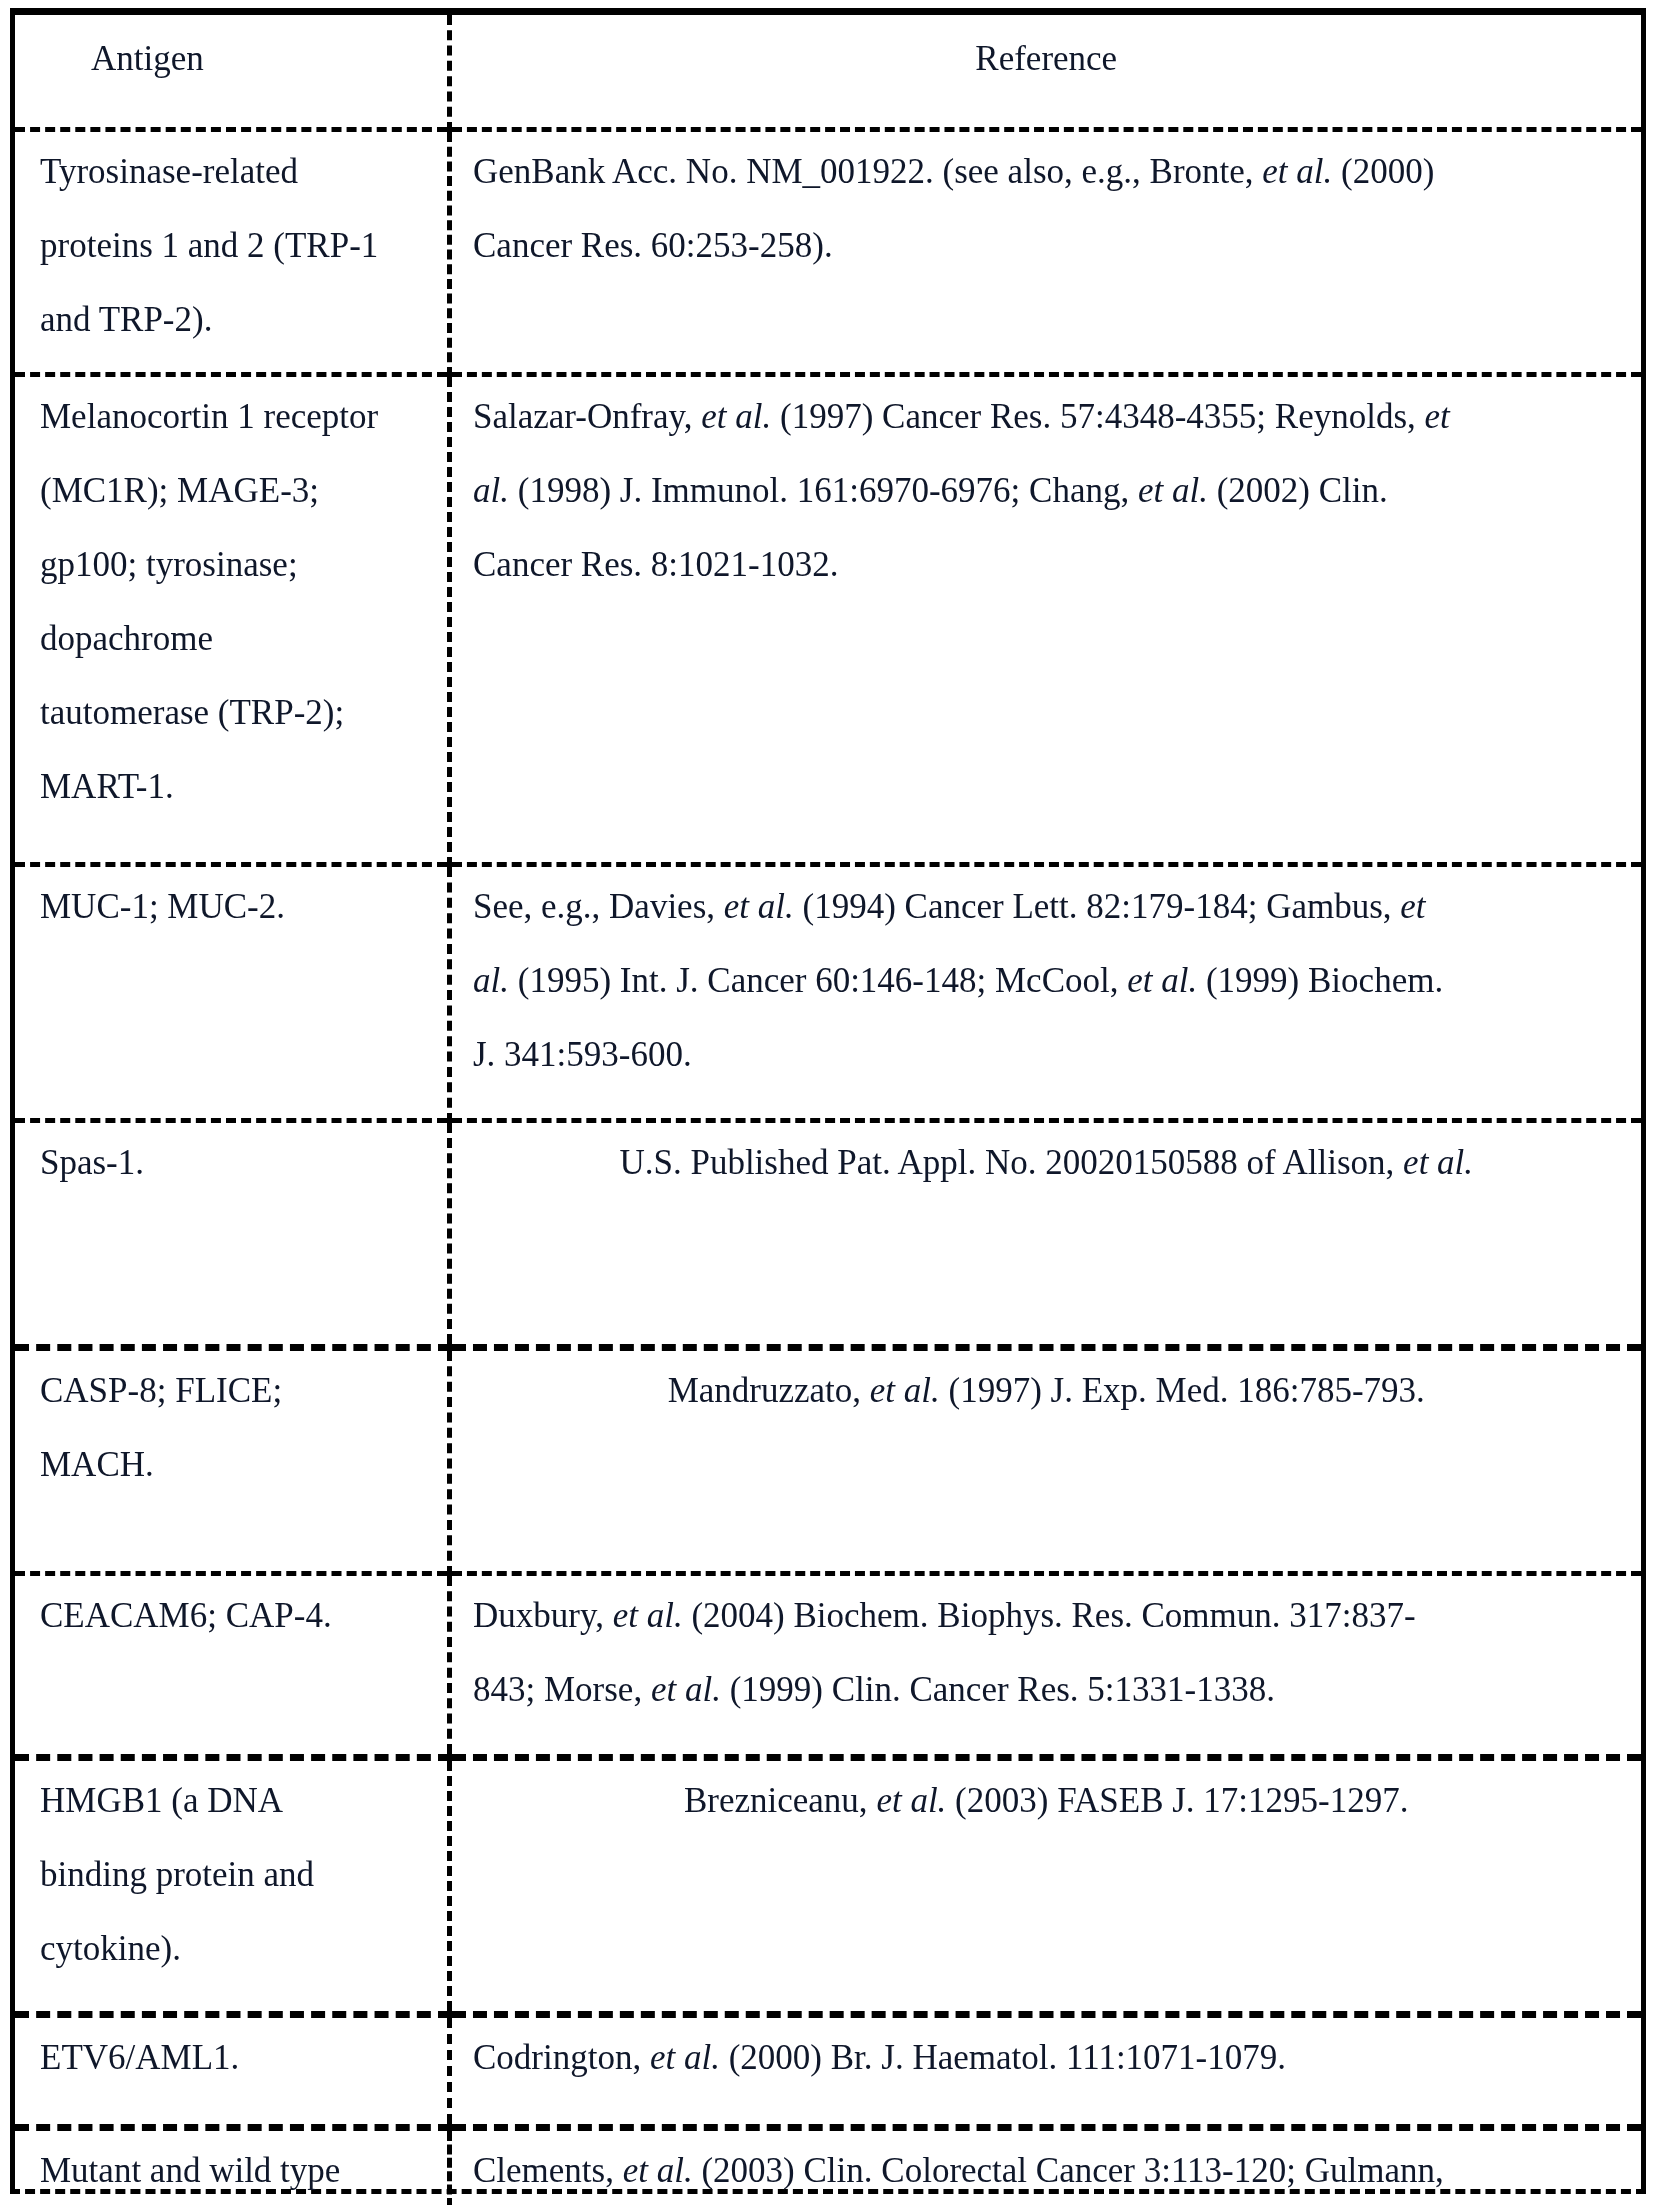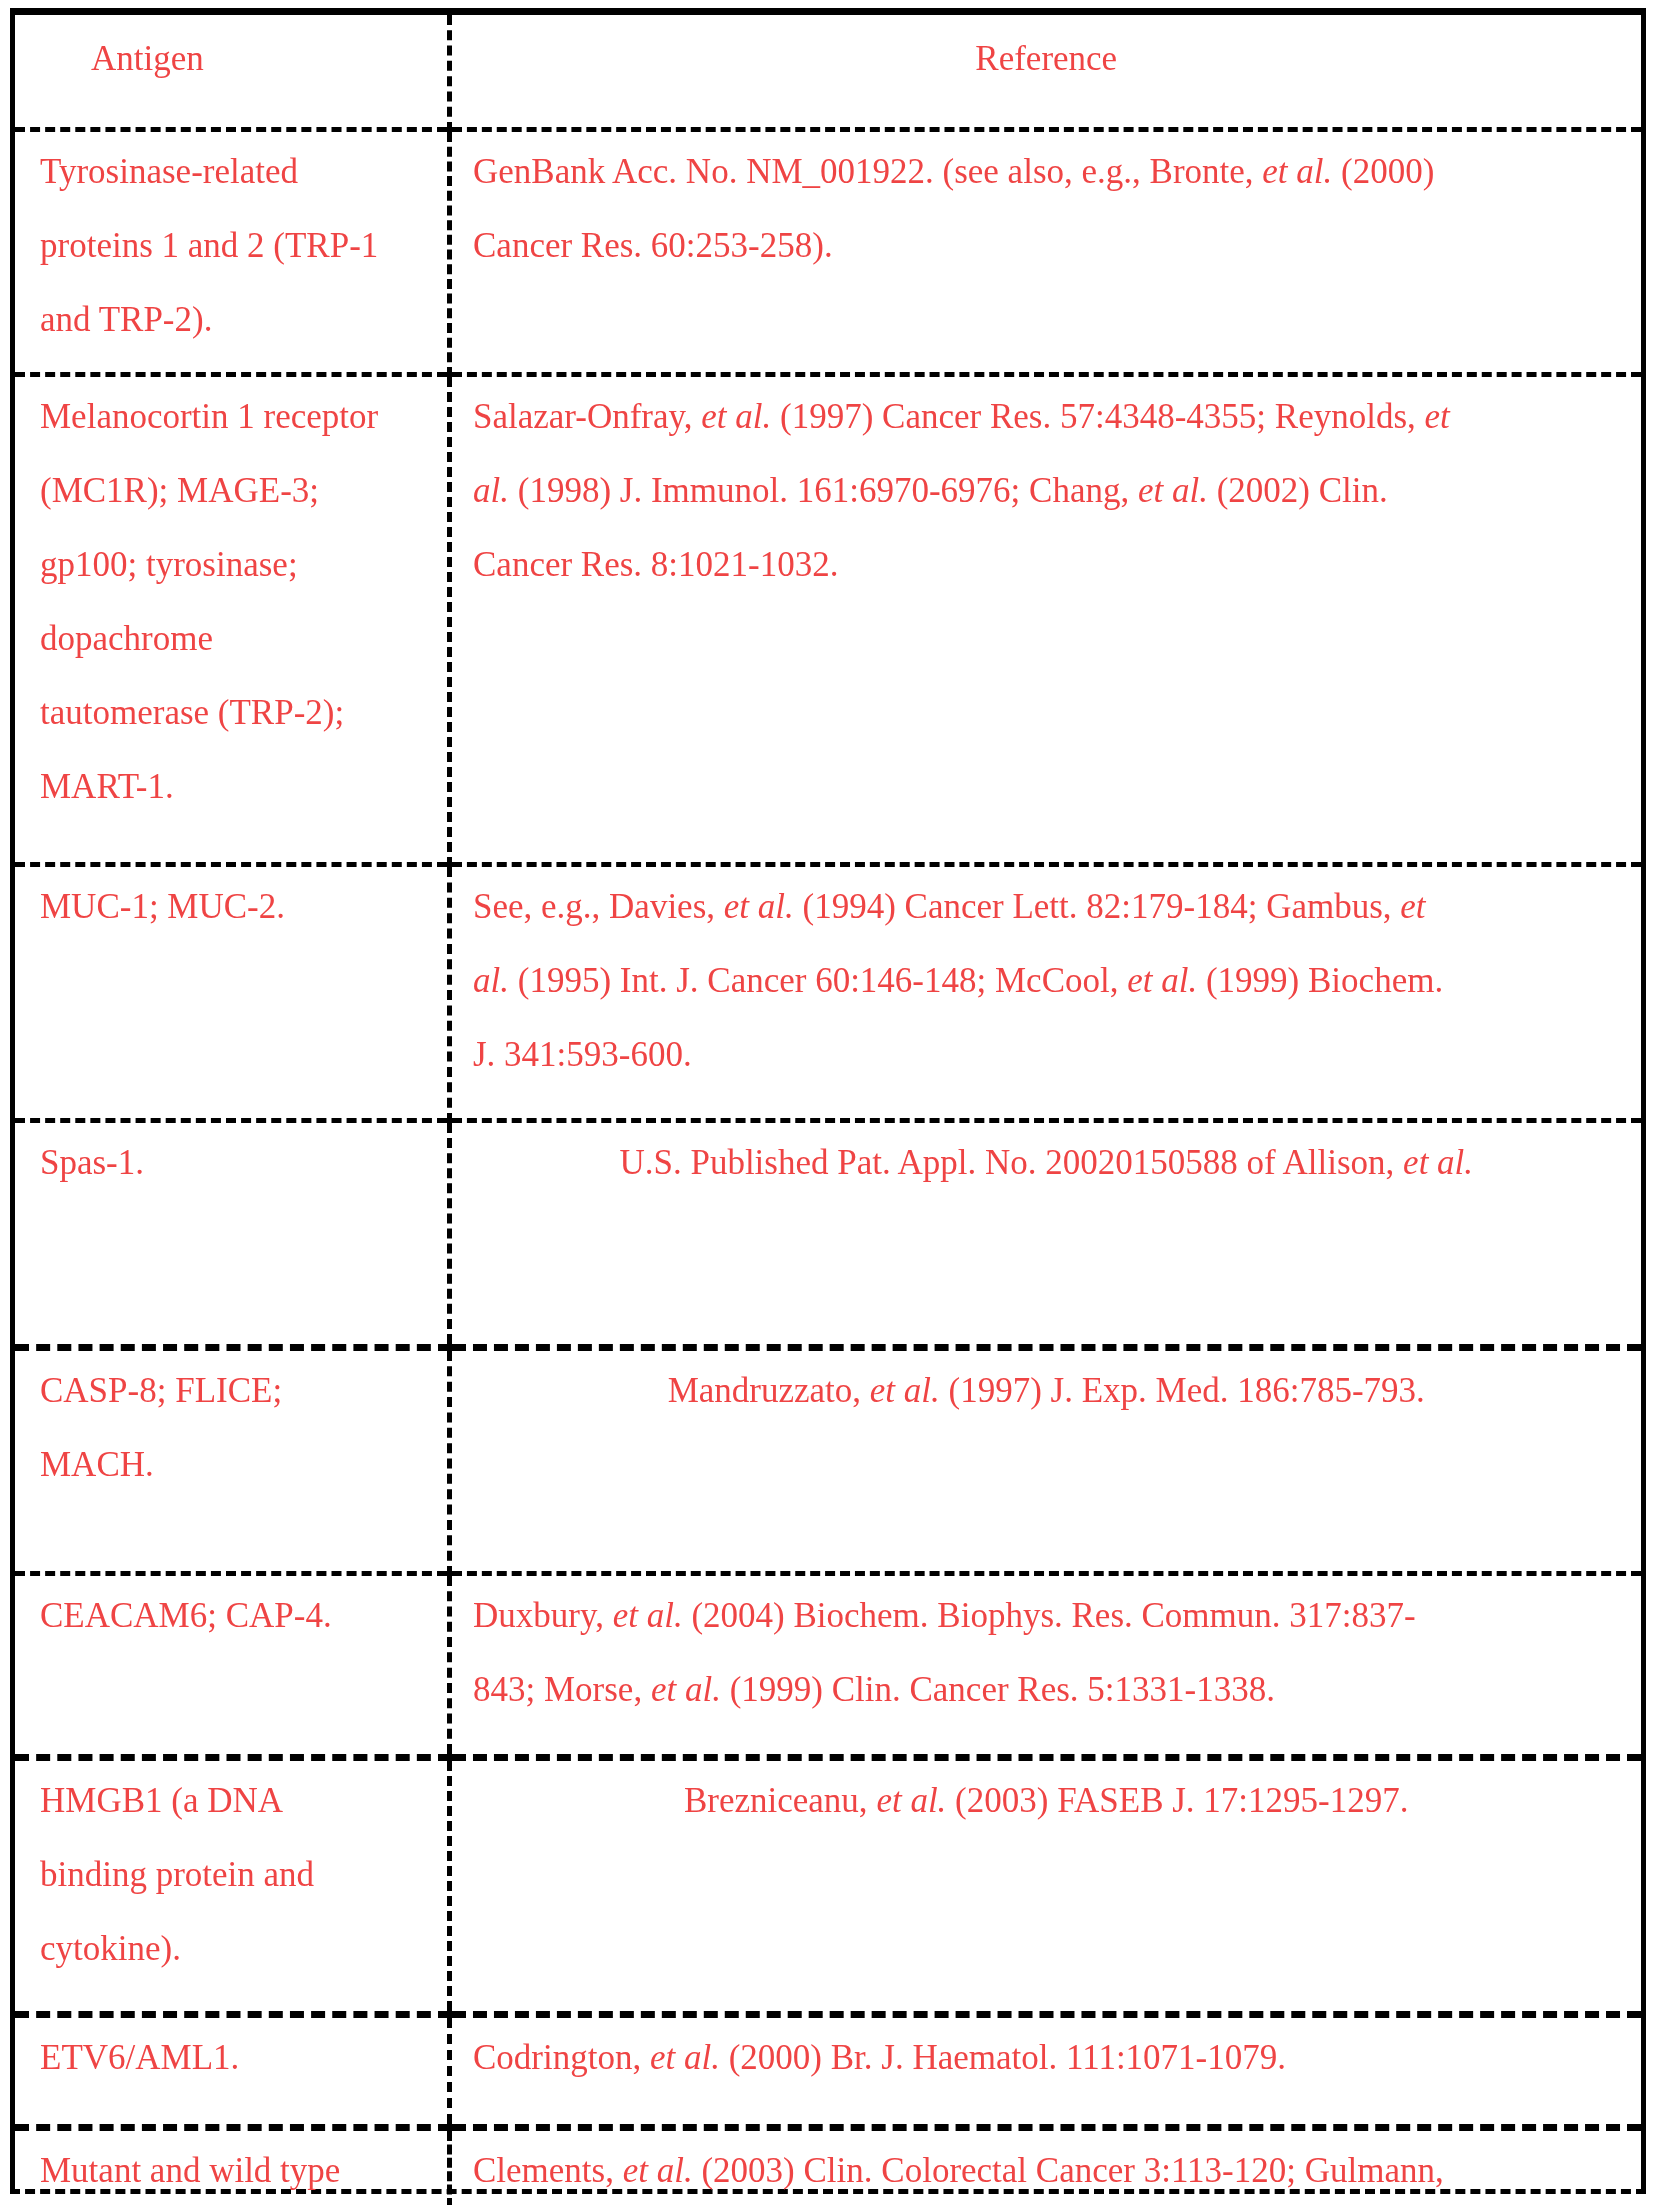--- a/index.html
+++ b/index.html
@@ -1,18 +1,18 @@
 <!DOCTYPE html>
 <html style="font-size:13.2px"><head>
 <meta charset="utf-8">
 <style>
   html,body{margin:0;padding:0;background:#ffffff;}
   .page{
     position:relative;width:1656px;height:2205px;background:#ffffff;
-    font-family:"Liberation Serif","DejaVu Serif",serif;color:#ef4444;
+    font-family:"Liberation Serif","DejaVu Serif",serif;color:#0f172a;
     overflow:hidden;
   }
   .frame{
     position:absolute;left:10px;top:8.3px;width:1636px;height:2186px;
     box-sizing:border-box;
     border-top:7.4px solid #000;
     border-left:5px solid #000;
     border-right:5.8px solid #000;
     border-bottom:5px dashed #000;
   }

